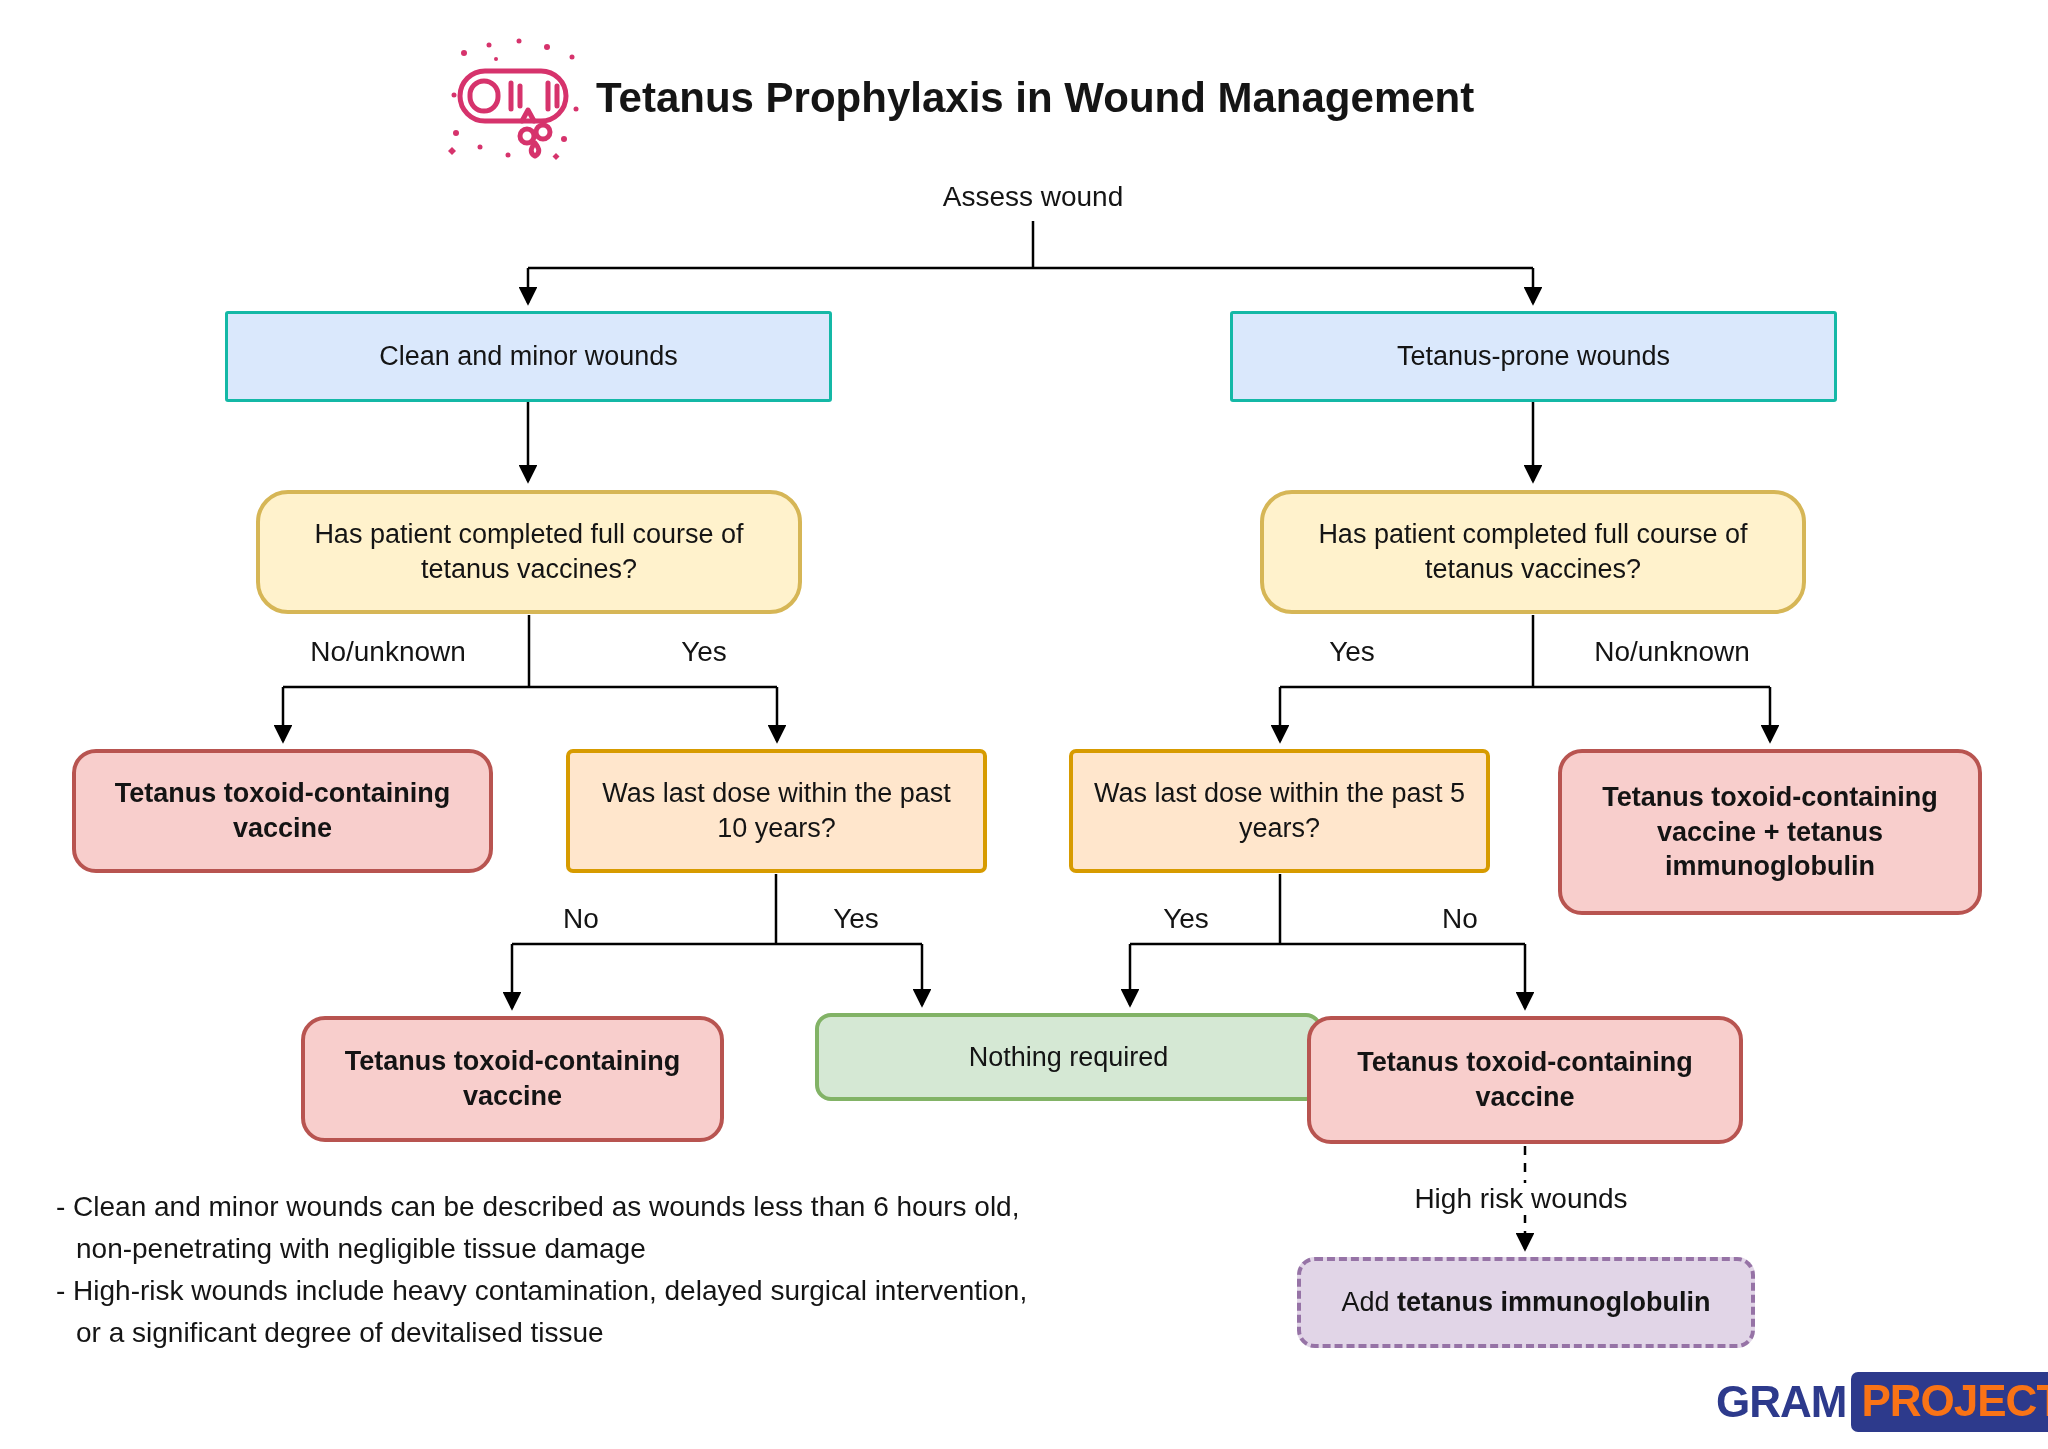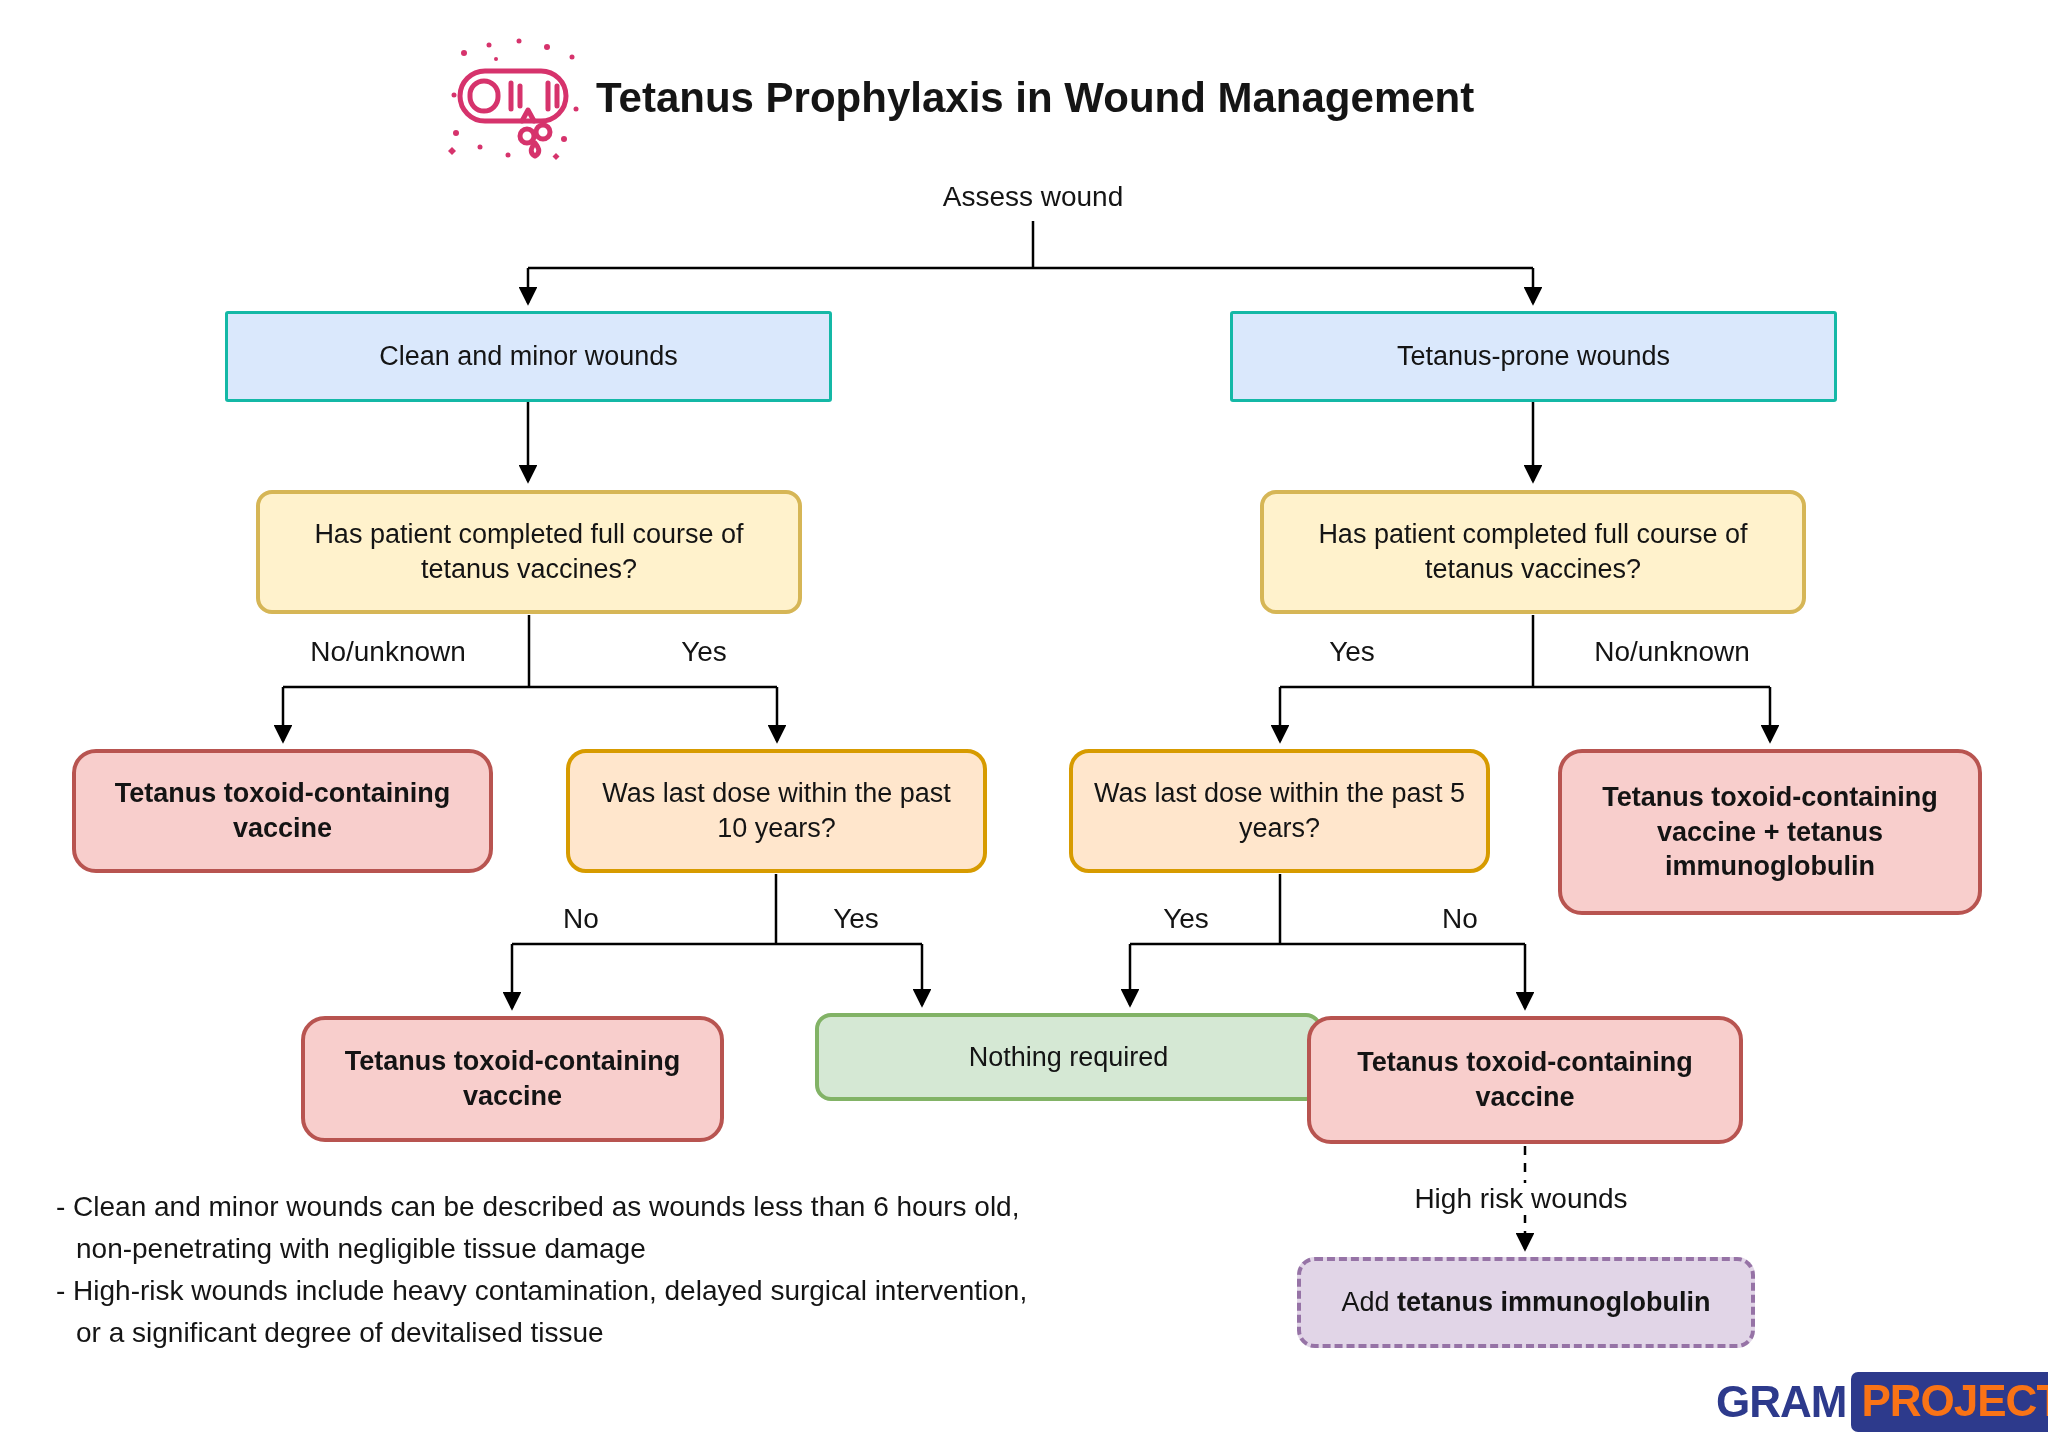--- a/index.html
+++ b/index.html
@@ -14,22 +14,22 @@
   .header{position:absolute;left:444px;top:34px;height:128px;display:flex;align-items:center;gap:14px;}
   .title{font-size:42px;font-weight:bold;color:#151515;letter-spacing:0px;margin:0;white-space:nowrap;}
 
   
   .node{
     position:absolute;display:flex;align-items:center;justify-content:center;
     text-align:center;font-size:27px;line-height:1.28;color:#141414;
     box-sizing:border-box;padding:8px 14px;
   }
   .blue  {background:#dae8fc;border:3px solid #14b8a6;border-radius:3px;}
-  .yellow{background:#fff2cc;border:4px solid #d6b656;border-radius:16px;}
-  .orange{background:#ffe6cc;border:4px solid #d79b00;border-radius:20px;}
+  .yellow{background:#fff2cc;border:4px solid #d6b656;border-radius:32px;}
+  .orange{background:#ffe6cc;border:4px solid #d79b00;border-radius:7px;}
   .red   {background:#f8cecc;border:4px solid #b85450;border-radius:24px;font-weight:bold;}
   .green {background:#d5e8d4;border:4px solid #82b366;border-radius:16px;}
   .purple{background:#e1d5e7;border:4px dashed #9673a6;border-radius:18px;}
   .purple .bold{font-weight:bold;}
 
   
   .flabel{
     position:absolute;transform:translate(-50%,-50%);font-size:28px;color:#141414;
     background:#ffffff;padding:0 8px;white-space:nowrap;
   }

